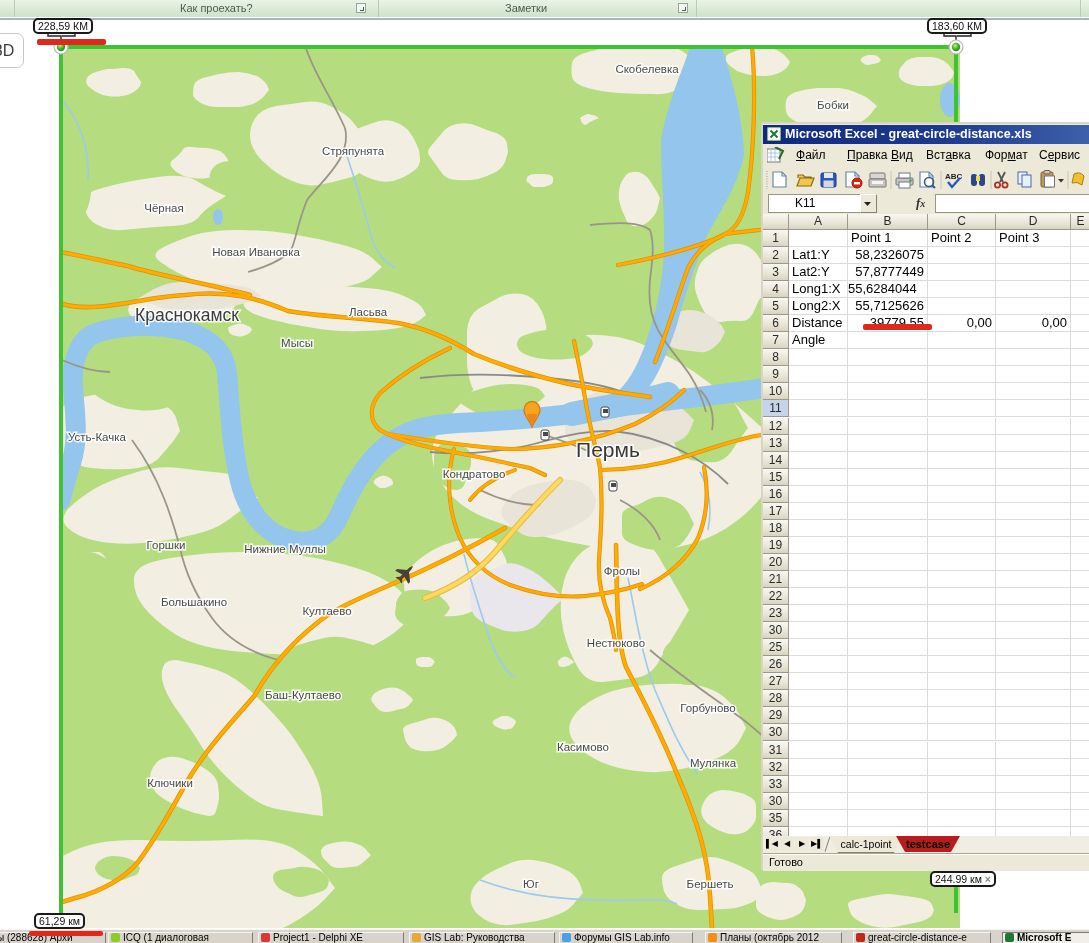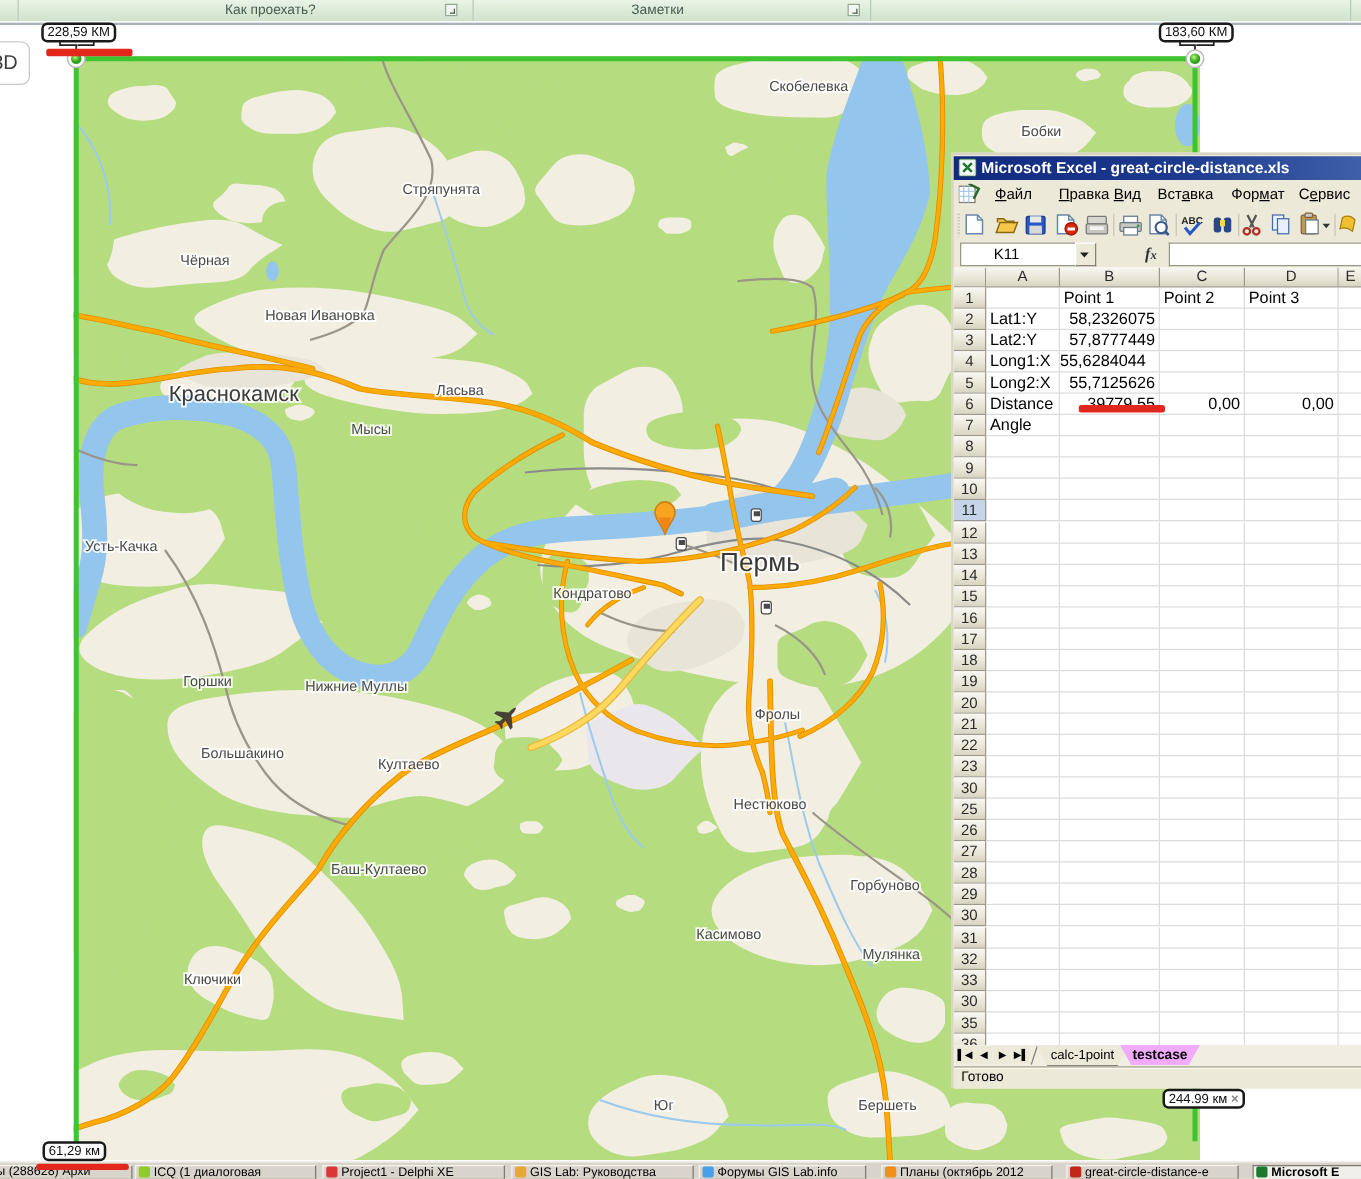--- a/index.html
+++ b/index.html
@@ -550,21 +550,21 @@
       <div class="xc" style="left:233px;top:613px;width:71px;height:16px;padding-left:3px;line-height:16px"></div>
       <div class="xc" style="left:308px;top:613px;width:16px;height:16px;padding-left:3px;line-height:16px"></div>
     </div>
     <div id="xltabs">
       <div class="navb" style="left:2px">▌◀</div>
       <div class="navb" style="left:17px">◀</div>
       <div class="navb" style="left:32px">▶</div>
       <div class="navb" style="left:47px">▶▌</div>
       <div style="position:absolute;left:64px;top:0;width:1px;height:16px;background:#848275;transform:rotate(18deg)"></div>
       <div class="sheettab" style="left:66px;width:60px;font-size:10.5px">calc-1point</div>
-      <div class="sheettab" style="left:133px;width:50px;background:#f0abfc;font-weight:bold;border-bottom:none">testcase</div>
+      <div class="sheettab" style="left:133px;width:50px;background:#b91c1c;font-weight:bold;border-bottom:none">testcase</div>
     </div>
     <div id="xlstatus">
       <span style="position:absolute;left:6px;top:2px">Готово</span>
     </div>
   </div>
 <div class="abs" id="taskbar">
     <div class="tbtn" style="left:-30px;width:134px"><span style="margin-left:26px"></span>ы (288628) Архи</div>
     <div class="tbtn" style="left:108px;width:143px"><span class="ticon" style="background:#8fcb2a"></span>ICQ (1 диалоговая</div>
     <div class="tbtn" style="left:258px;width:144px"><span class="ticon" style="background:#d83838"></span>Project1 - Delphi XE</div>
     <div class="tbtn" style="left:409px;width:144px"><span class="ticon" style="background:#e8a838"></span>GIS Lab: Руководства</div>

